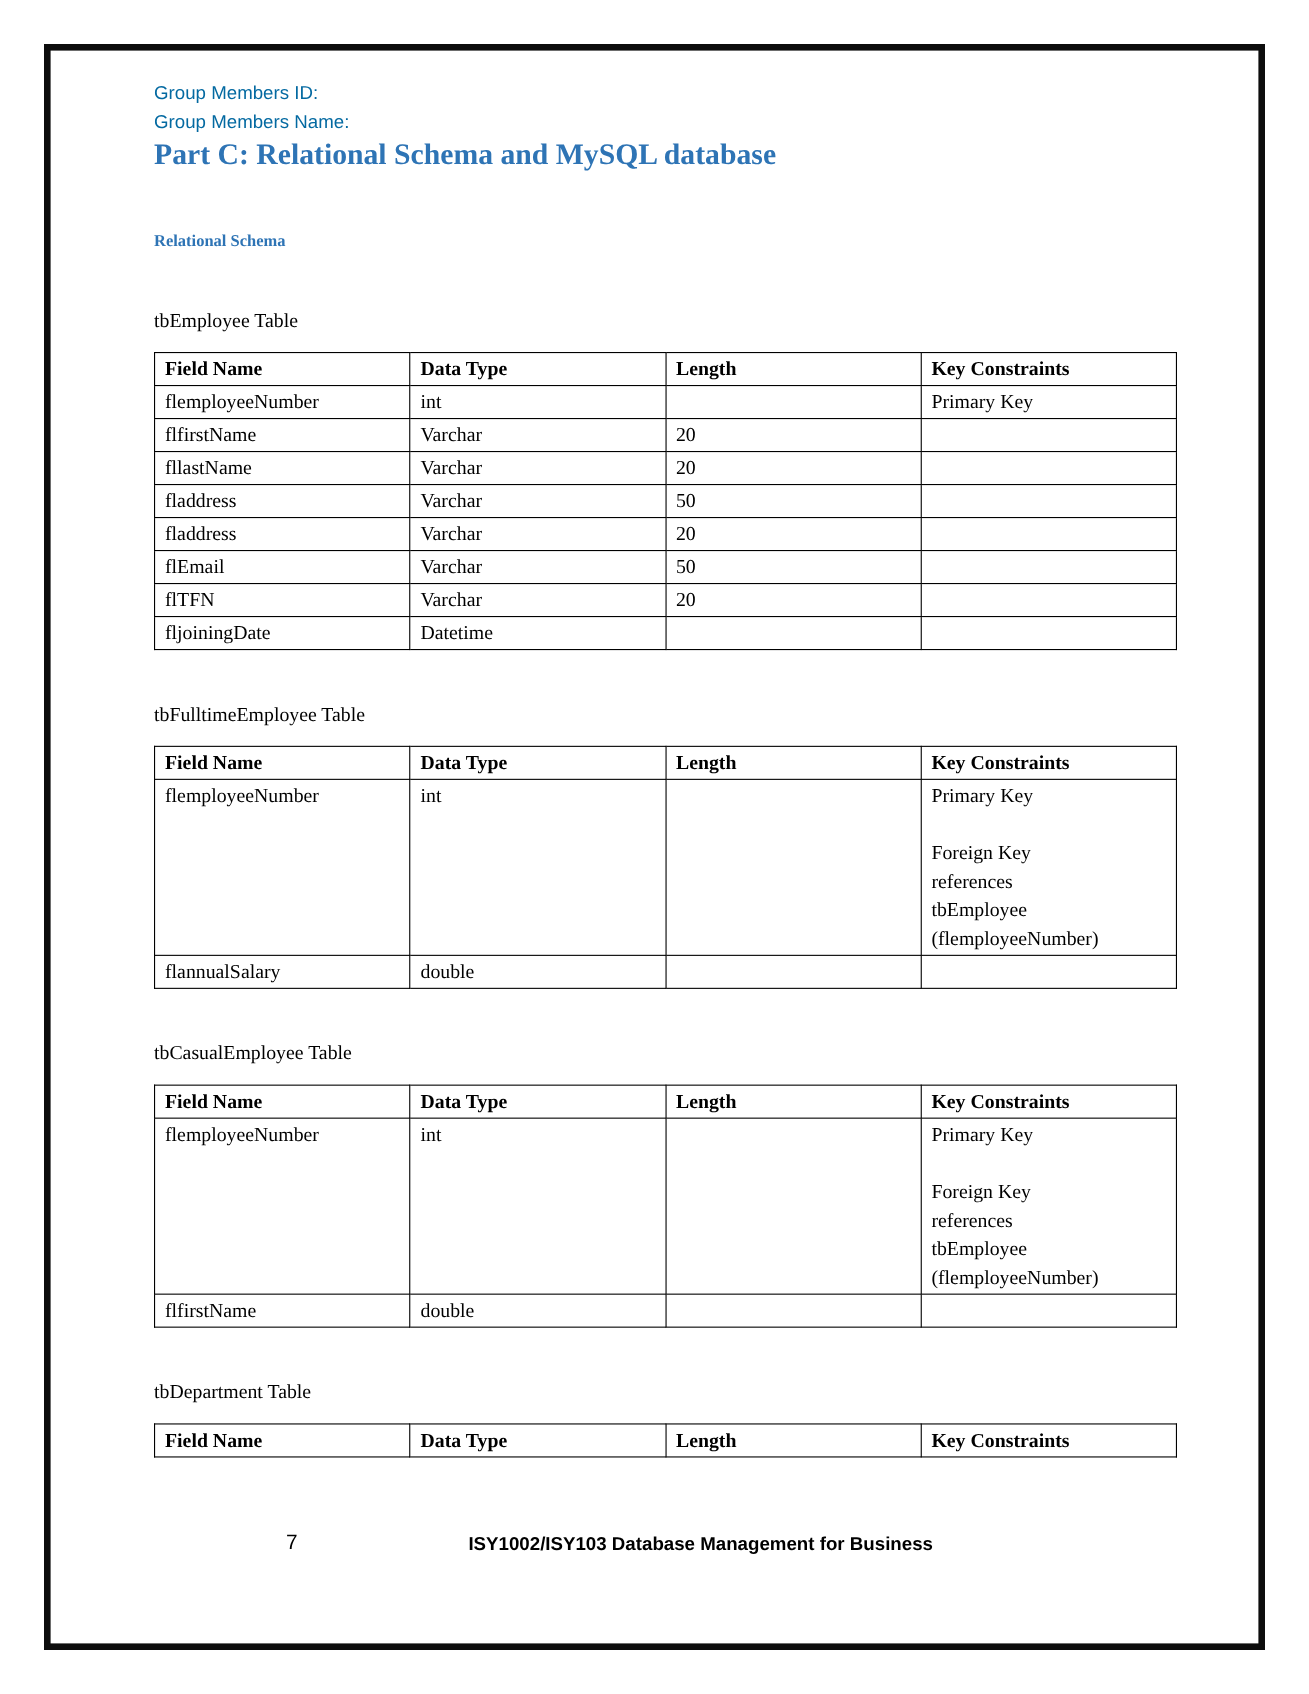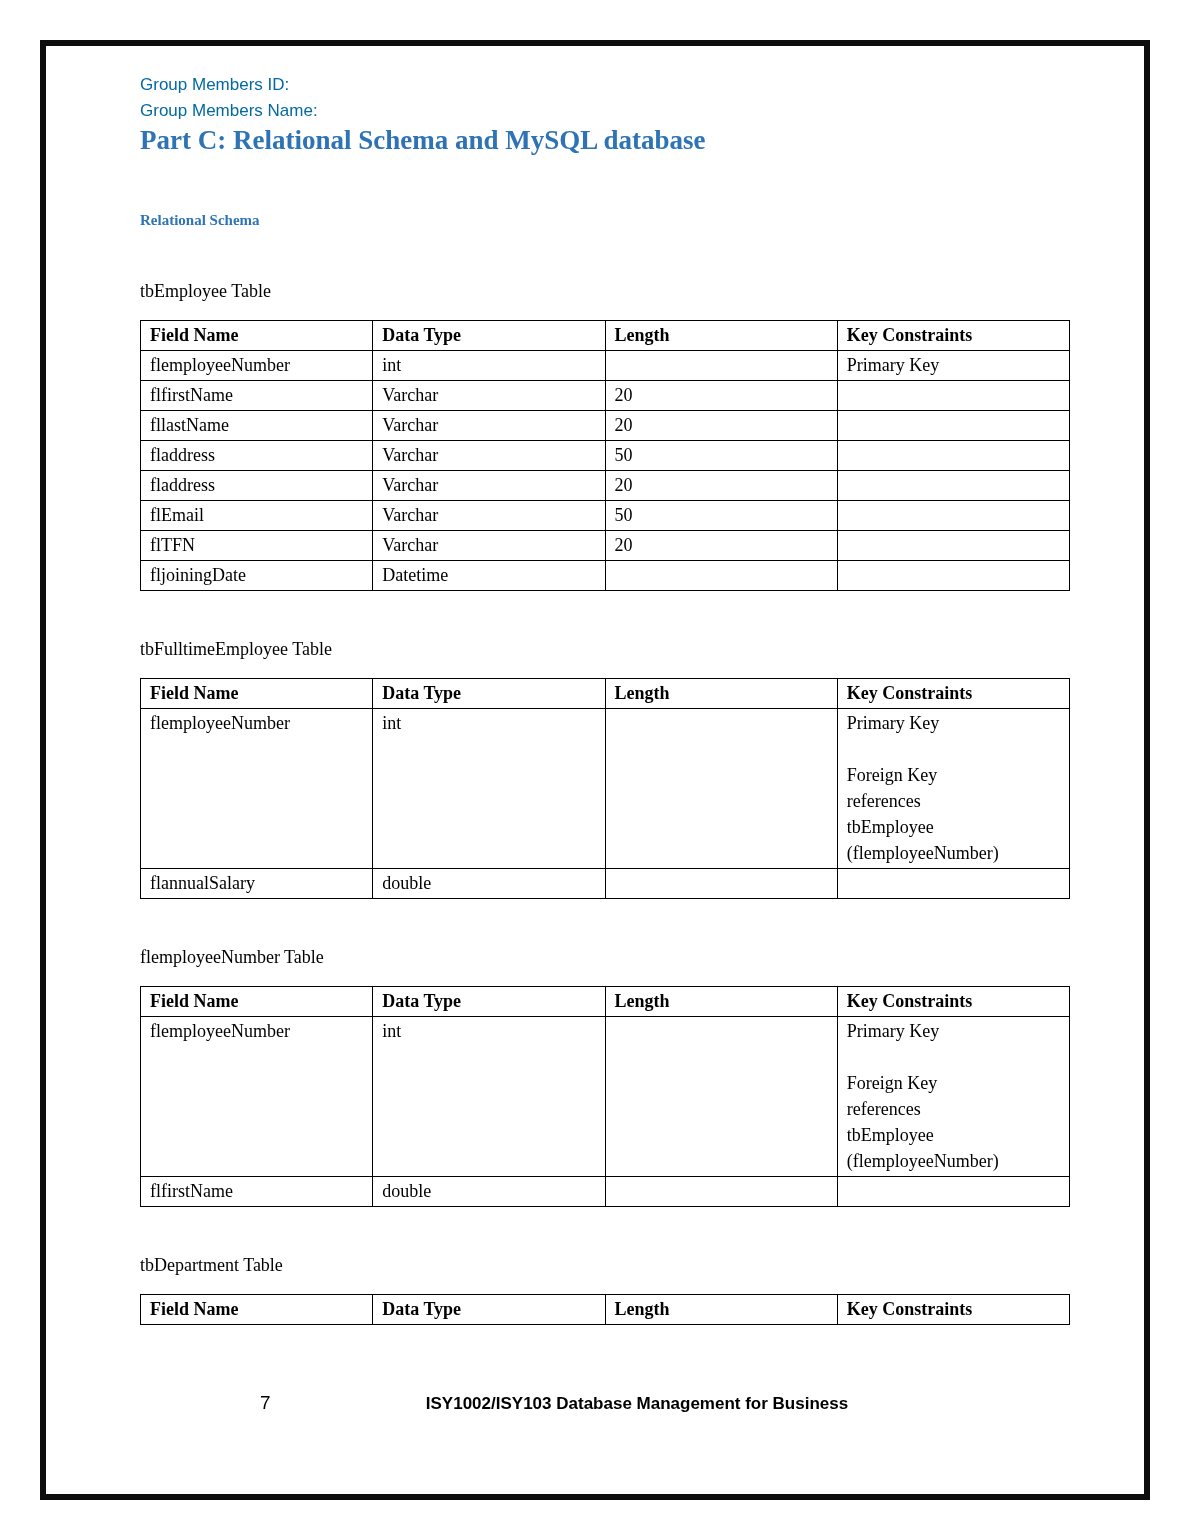--- a/index.html
+++ b/index.html
@@ -216,21 +216,21 @@
             <tr data-name="table-row">
               <td data-name="table-cell">flannualSalary</td>
               <td data-name="table-cell">double</td>
               <td data-name="table-cell"></td>
               <td data-name="table-cell"></td>
             </tr>
           </tbody>
         </table>
       </section>
       <section data-name="table-section">
-        <p class="caption" data-name="table-caption">flemployeeNumber Table</p>
+        <p class="caption" data-name="table-caption">tbCasualEmployee Table</p>
         <table data-name="schema-table">
           <colgroup>
             <col style="width: 25%;">
             <col style="width: 25%;">
             <col style="width: 25%;">
             <col style="width: 25%;">
           </colgroup>
           <thead>
             <tr data-name="table-header-row">
               <th data-name="header-cell">Field Name</th>

